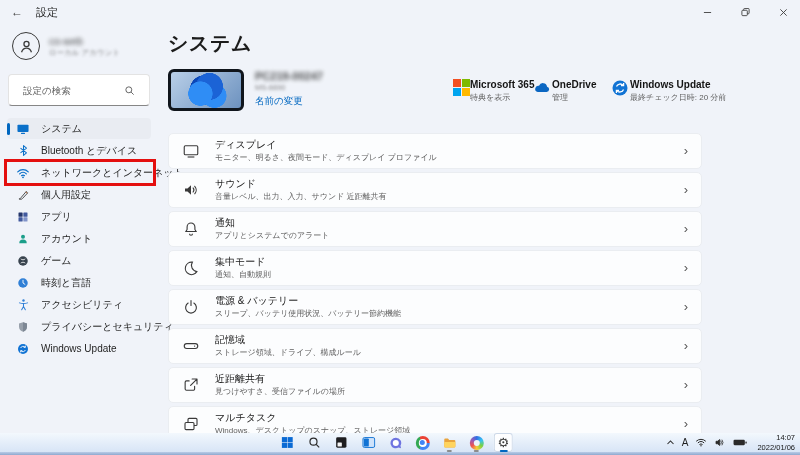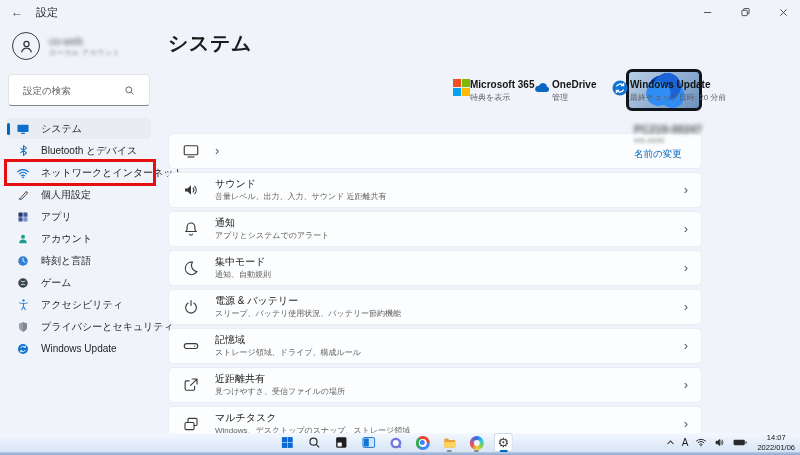--- a/index.html
+++ b/index.html
@@ -38,21 +38,21 @@
   .nav-item.selected::before { content:""; position:absolute; left:0; top:4.5px; width:3px; height:12px; border-radius:2px; background:#0067c0; }
   .nicon { width:14px; height:14px; flex:none; display:flex; align-items:center; justify-content:center; }
   .nlabel { white-space:nowrap; }
   .annotation-box { position:absolute; left:-3px; top:-3px; right:-5px; bottom:-3px; border:3px solid #e40f0f; pointer-events:none; z-index:6; }
 
   
   .main { position:absolute; left:158px; top:24px; right:0; bottom:22px; padding-left:10px; }
   .page-title { font-size:20px; font-weight:700; margin-top:6px; letter-spacing:.5px; }
 
   .header-row { position:relative; height:52px; margin-top:12px; margin-bottom:12px; width:534px; }
-  .device { display:flex; align-items:flex-end; gap:11px;flex-direction:column; }
+  .device { display:flex; align-items:flex-start; gap:11px; }
   .thumb { width:76px; height:42px; border-radius:6px; border:3px solid #10151c; flex:none;
            background: radial-gradient(circle at 42% 60%, #2f8df5 0 26%, transparent 27%),
                        radial-gradient(circle at 55% 40%, #1b63d6 0 30%, transparent 31%),
                        radial-gradient(circle at 62% 66%, #2f8df5 0 24%, transparent 25%),
                        radial-gradient(circle at 48% 50%, #0a47b8 0 36%, transparent 37%),
                        linear-gradient(135deg,#b9cfe8,#6d92bf); }
   .device-meta { line-height:1.3; }
   .device-name { font-size:11px; font-weight:700; color:#222; filter:blur(2.2px); opacity:.8; }
   .device-model { font-size:7.5px; color:#6a6a6a; filter:blur(1.8px); opacity:.8; }
   .rename-link { font-size:9.5px; color:#0067c0; margin-top:2px; }
@@ -83,21 +83,21 @@
   .tb-app.running::after { content:""; position:absolute; bottom:0; left:7px; width:5px; height:2px; border-radius:2px; background:#8d8d8d; }
   .gear-glyph { font-family:"DejaVu Sans",sans-serif; font-size:13px; color:#3c3c3c; line-height:1; }
   .chrome-icon { width:14px; height:14px; border-radius:50%; background:conic-gradient(from -30deg,#ea4335 0 33%,#4285f4 33% 66%,#34a853 66% 100%); position:relative; }
   .chrome-icon::before { content:""; position:absolute; inset:3px; border-radius:50%; background:#fff; }
   .chrome-icon::after { content:""; position:absolute; inset:4.5px; border-radius:50%; background:#4285f4; }
   .paint-icon { width:14px; height:14px; border-radius:50%; background:conic-gradient(#2f6fe4,#35c3f3,#7ad143,#f7d038,#ef5350,#9b59b6,#2f6fe4); position:relative; }
   .paint-icon::before { content:""; position:absolute; inset:4px; border-radius:50%; background:#eef4fb; }
 
   .tray { position:absolute; right:5px; top:0; height:19px; display:flex; align-items:center; gap:7px; }
   .tray-ime { font-size:10px; color:#1f1f1f; }
-  .clock { text-align:center; font-size:7.5px; line-height:1.3; color:#141414; margin-left:3px; }
+  .clock { text-align:right; font-size:7.5px; line-height:1.3; color:#141414; margin-left:3px; }
 </style>
 </head>
 <body>
 
 <div class="titlebar">
   <div class="back-btn">←</div>
   <div class="tb-title">設定</div>
   <div class="win-controls">
     <div class="win-btn">
       <svg width="9" height="9" viewBox="0 0 10 10">
@@ -207,35 +207,35 @@
             <circle cx="12" cy="7.5" r="4" fill="#1b9e8a"></circle>
             <path d="M4.5 20.5a7.5 7.5 0 0 1 15 0z" fill="#1b9e8a"></path>
           </svg>
       </span>
       <span class="nlabel">アカウント</span>
     </div>
 
     <div class="nav-item">
       <span class="nicon">
         <svg width="12" height="12" viewBox="0 0 24 24">
+            <circle cx="12" cy="12" r="9.5" fill="#37424d"></circle>
+            <path d="M7.5 7.8c2.8 2.3 6.2 2.3 9 0M7.5 16.2c2.8-2.3 6.2-2.3 9 0" stroke="#fff" stroke-width="1.6" fill="none"></path>
+          </svg>
+      </span>
+      <span class="nlabel">ゲーム</span>
+    </div>
+
+    <div class="nav-item">
+      <span class="nicon">
+        <svg width="12" height="12" viewBox="0 0 24 24">
             <circle cx="12" cy="12" r="9.5" fill="#2f7fd6"></circle>
             <path d="M12 6.5V12l3.8 2.6" stroke="#fff" stroke-width="1.8" fill="none" stroke-linecap="round"></path>
           </svg>
       </span>
       <span class="nlabel">時刻と言語</span>
-    </div>
-
-    <div class="nav-item">
-      <span class="nicon">
-        <svg width="12" height="12" viewBox="0 0 24 24">
-            <circle cx="12" cy="12" r="9.5" fill="#37424d"></circle>
-            <path d="M7.5 7.8c2.8 2.3 6.2 2.3 9 0M7.5 16.2c2.8-2.3 6.2-2.3 9 0" stroke="#fff" stroke-width="1.6" fill="none"></path>
-          </svg>
-      </span>
-      <span class="nlabel">ゲーム</span>
     </div>
 
     <div class="nav-item">
       <span class="nicon">
         <svg width="13" height="13" viewBox="0 0 24 24" fill="none" stroke="#2f7fd6" stroke-width="1.9" stroke-linecap="round">
             <circle cx="12" cy="4.6" r="2.2" fill="#2f7fd6" stroke="none"></circle>
             <path d="M4.5 9c5 1.4 10 1.4 15 0"></path>
             <path d="M12 10.5v5.2m0 0l-3.4 6m3.4-6l3.4 6"></path>
           </svg>
       </span>
@@ -321,20 +321,24 @@
   </div>
 
   <div class="rows">
 
     <div class="srow">
       <span class="ricon">
         <svg width="18" height="18" viewBox="0 0 24 24" fill="none" stroke="#3a3a3a" stroke-width="1.5">
             <rect x="3" y="5" width="18" height="12" rx="1.5"></rect>
             <path d="M7.5 20h9"></path>
           </svg>
+      </span>
+      <span class="rtext">
+        <div class="rtitle">ディスプレイ</div>
+        <div class="rsub">モニター、明るさ、夜間モード、ディスプレイ プロファイル</div>
       </span>
       <span class="chev">›</span>
     </div>
 
     <div class="srow">
       <span class="ricon">
         <svg width="18" height="18" viewBox="0 0 24 24" fill="none" stroke="#3a3a3a" stroke-width="1.5">
             <path d="M4 10v4h3.3L12 18.2V5.8L7.3 10z" fill="#3a3a3a" stroke="none"></path>
             <path d="M14.8 9.3a4.2 4.2 0 0 1 0 5.4M17 7a7.5 7.5 0 0 1 0 10" stroke-linecap="round"></path>
           </svg>

